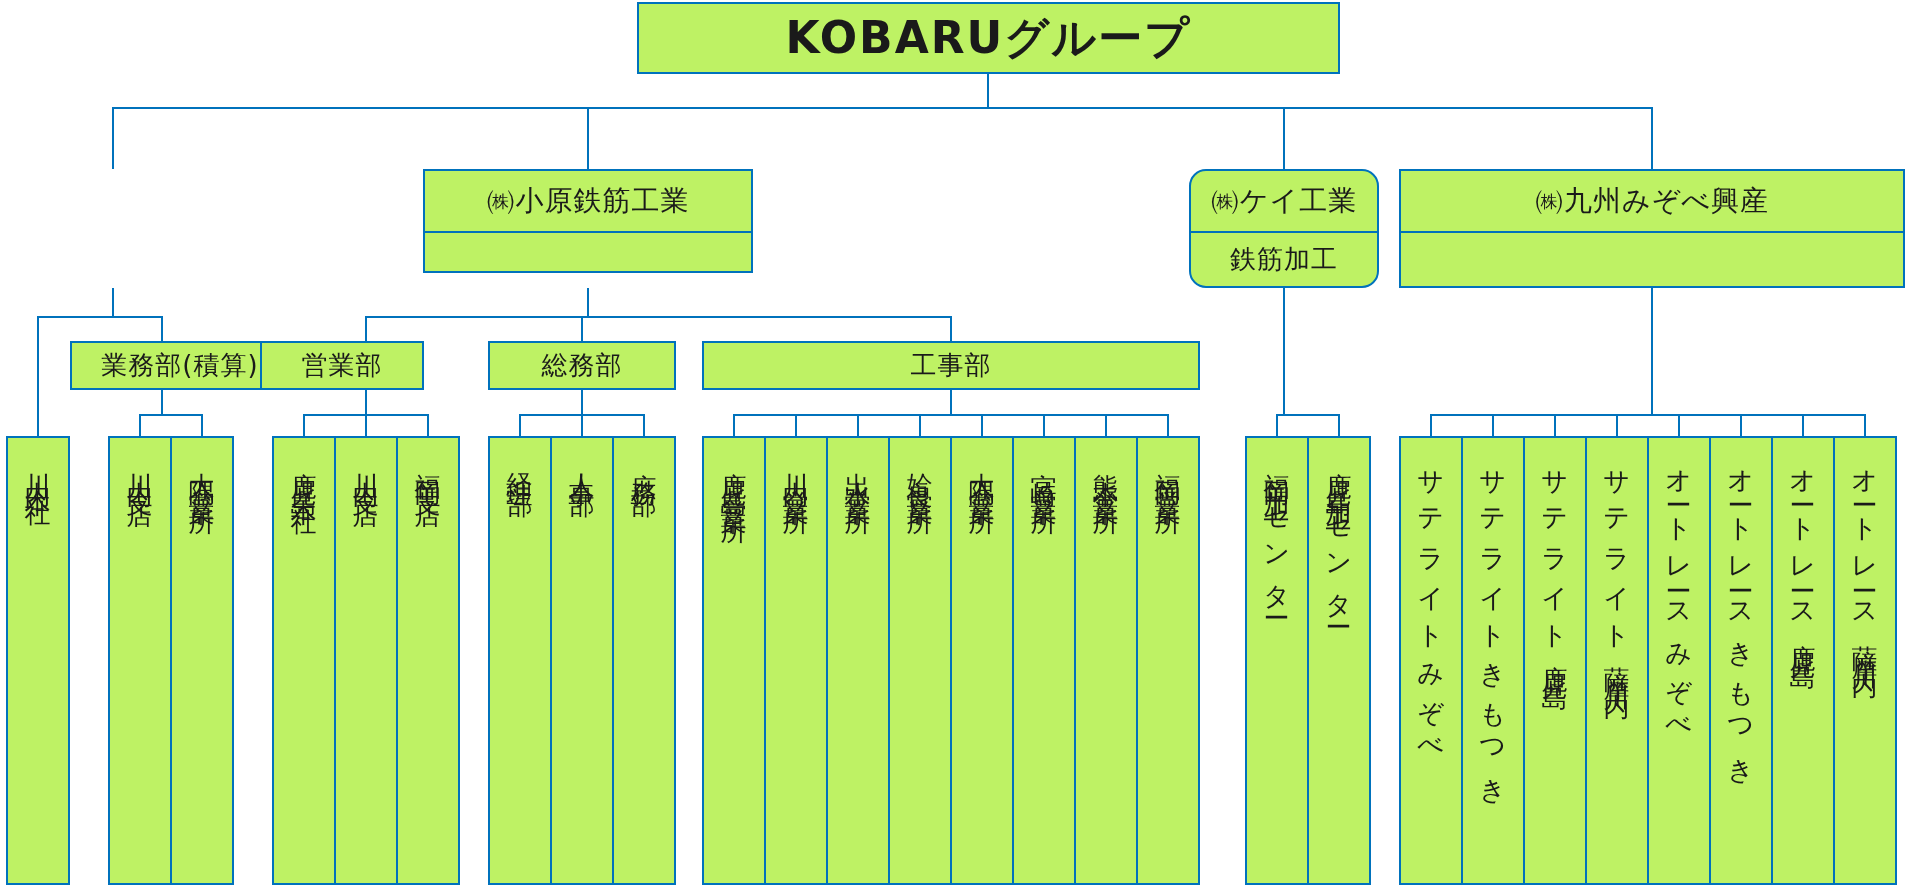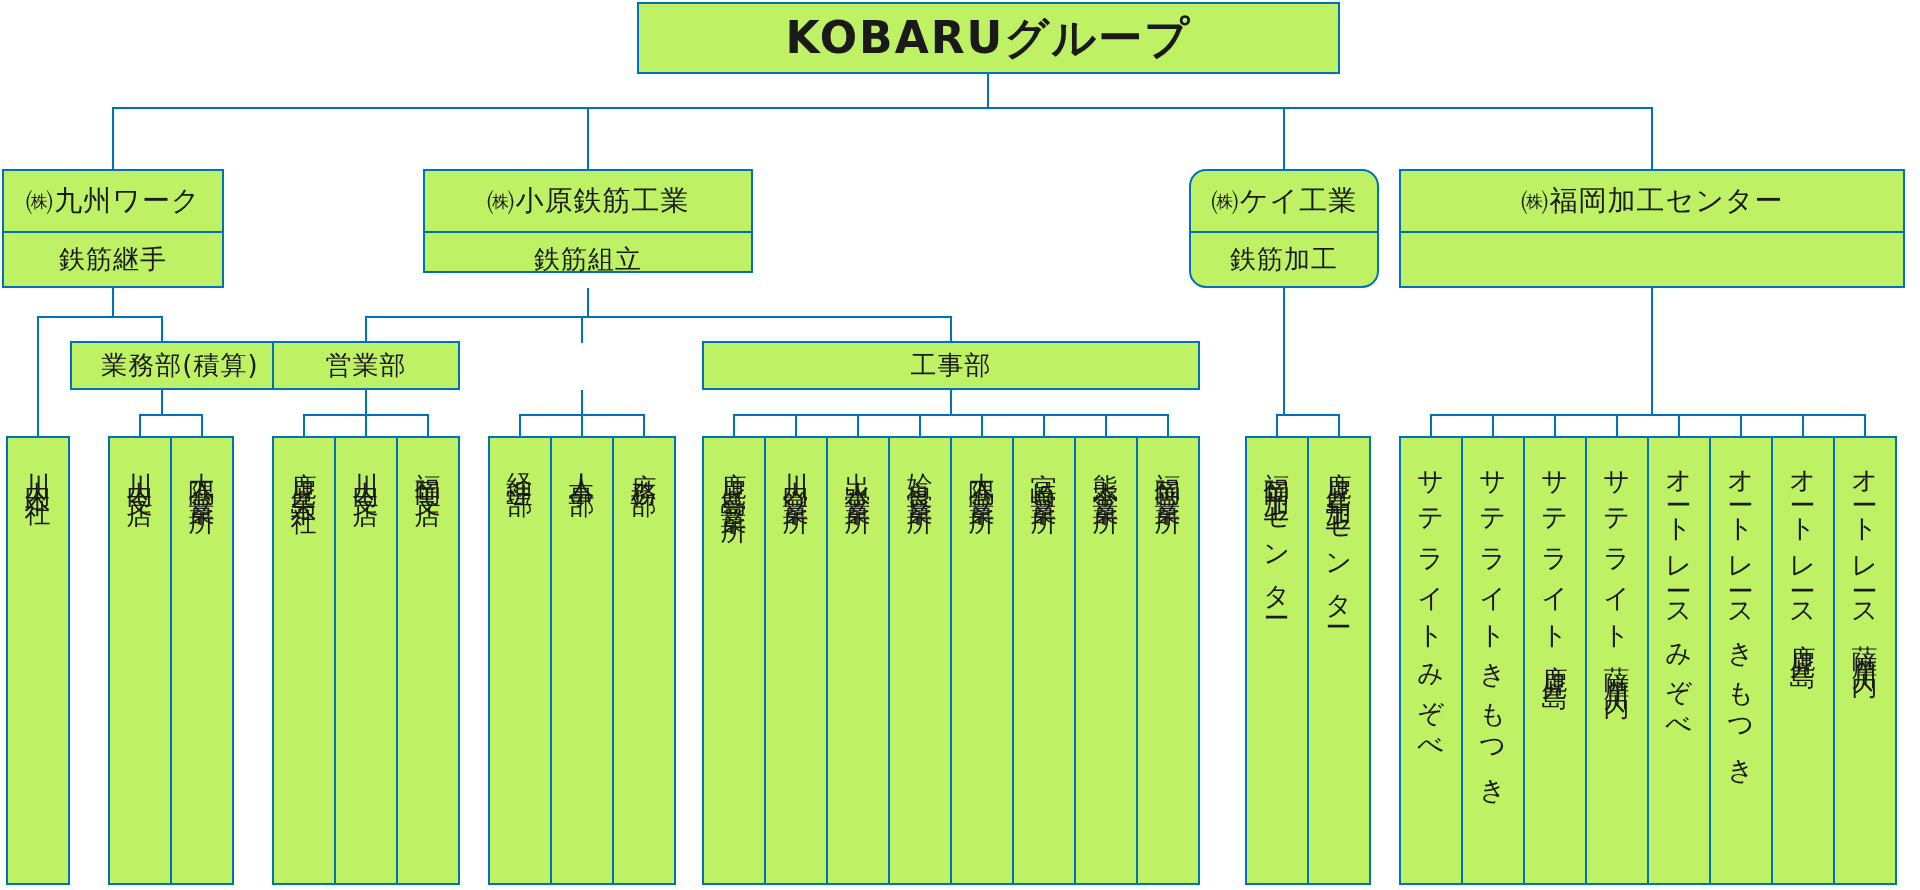--- a/index.html
+++ b/index.html
@@ -114,41 +114,39 @@
   <div class="vline" style="left:1616px; top:414px; height:24px;"></div>
   <div class="vline" style="left:1678px; top:414px; height:24px;"></div>
   <div class="vline" style="left:1740px; top:414px; height:24px;"></div>
   <div class="vline" style="left:1802px; top:414px; height:24px;"></div>
   <div class="vline" style="left:1864px; top:414px; height:24px;"></div>
 
   <div class="box root-box">
     <span>KOBARUグループ</span>
   </div>
 
-  <div class="box company" style="left:2px; top:169px; width:222px; height:119px;">
-    <div class="name">㈱九州ワーク</div>
-    <div class="biz">鉄筋継手</div>
-  </div>
   <div class="box company" style="left:423px; top:169px; width:330px; height:104px;">
     <div class="name">㈱小原鉄筋工業</div>
-    <div class="biz">鉄筋組立</div>
   </div>
   <div class="box company" style="left:1189px; top:169px; width:190px; height:119px;border-radius:17px;">
     <div class="name">㈱ケイ工業</div>
     <div class="biz">鉄筋加工</div>
   </div>
   <div class="box company" style="left:1399px; top:169px; width:506px; height:119px;">
-    <div class="name">㈱福岡加工センター</div>
+    <div class="name">㈱九州みぞべ興産</div>
   </div>
 
   <div class="box dept" style="left:70px; width:220px;">
     <span>業務部(積算)</span>
   </div>
-  <div class="box dept" style="left:272px; width:188px;">
+  <div class="box dept" style="left:260px; width:164px;">
     <span>営業部</span>
+  </div>
+  <div class="box dept" style="left:488px; width:188px;">
+    <span>総務部</span>
   </div>
   <div class="box dept" style="left:702px; width:498px;font-family:Liberation Serif, serif;">
     <span>工事部</span>
   </div>
 
   <div class="box leaf" style="left:6px;">
     <span>川内本社</span>
   </div>
 
   <div class="box leaf" style="left:108px;">

